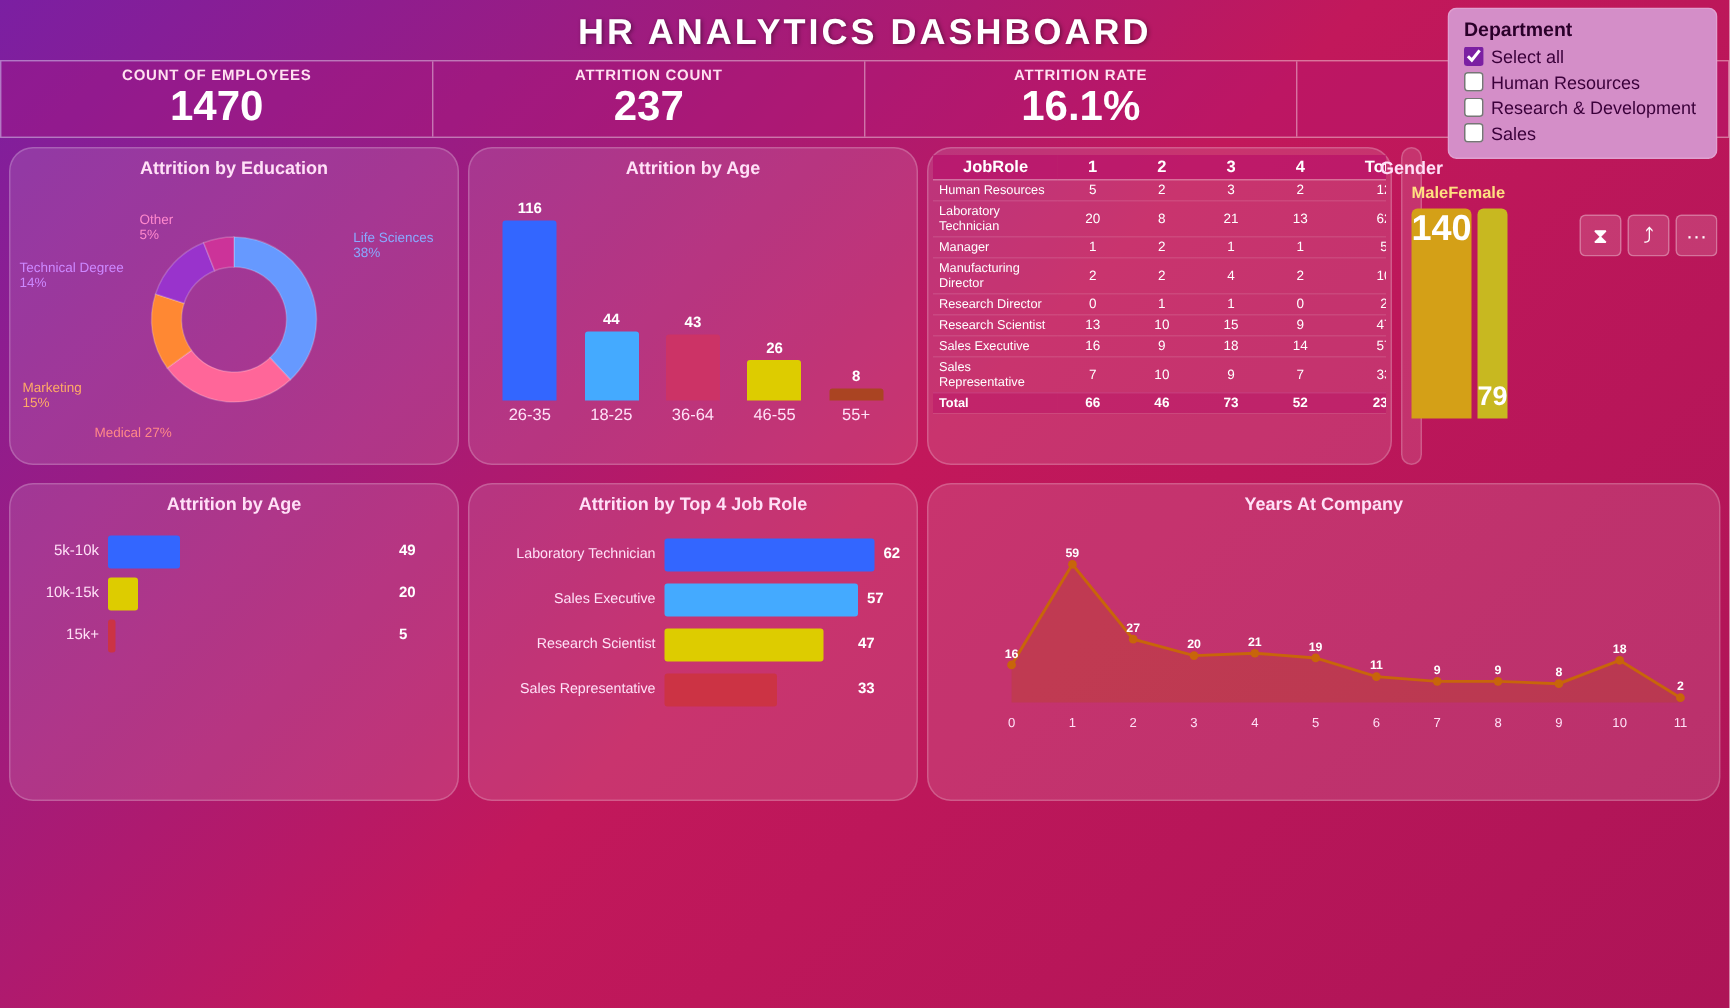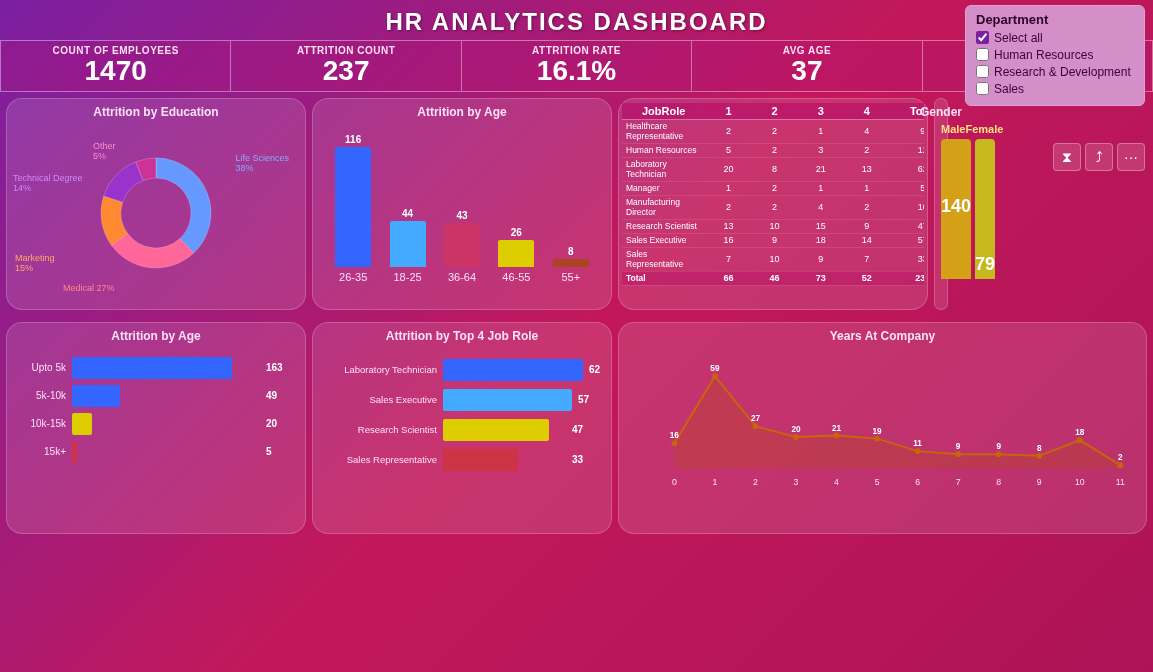--- a/index.html
+++ b/index.html
@@ -180,24 +180,24 @@
       display: flex;
       width: 100%;
       height: 140px;
       gap: 4px;
       margin-top: 4px;
     }
     .gender-bar-male {
       background: #d4a017;
       flex: 140;
       display: flex;
-      align-items: center;
+      align-items: flex-start;
       justify-content: center;
       padding-bottom: 4px;
-      font-size: 18px;
+      font-size: 24px;
       font-weight: bold;
       color: white;
       border-radius: 4px 4px 0 0;
     }
     .gender-bar-female {
       background: #c8b820;
       flex: 79;
       display: flex;
       align-items: flex-end;
       justify-content: center;
@@ -300,24 +300,20 @@
       <div class="kpi-label">Count of Employees</div>
       <div class="kpi-value">1470</div>
     </div>
     <div class="kpi-card">
       <div class="kpi-label">Attrition Count</div>
       <div class="kpi-value">237</div>
     </div>
     <div class="kpi-card">
       <div class="kpi-label">Attrition Rate</div>
       <div class="kpi-value">16.1%</div>
-    </div>
-    <div class="kpi-card">
-      <div class="kpi-label">Avg Age</div>
-      <div class="kpi-value">37</div>
     </div>
     <div class="kpi-card">
       <div class="kpi-label">Avg Years</div>
       <div class="kpi-value">7.0</div>
     </div>
   </div>
 
 <div class="main-content">
 
   <div class="card">
@@ -380,28 +376,20 @@
             <th>JobRole</th>
             <th>1</th>
             <th>2</th>
             <th>3</th>
             <th>4</th>
             <th>Total</th>
           </tr>
         </thead>
         <tbody id="jobrole-tbody">
             <tr>
-              <td>Healthcare Representative</td>
-              <td>2</td>
-              <td>2</td>
-              <td>1</td>
-              <td>4</td>
-              <td>9</td>
-            </tr>
-            <tr>
               <td>Human Resources</td>
               <td>5</td>
               <td>2</td>
               <td>3</td>
               <td>2</td>
               <td>12</td>
             </tr>
             <tr>
               <td>Laboratory Technician</td>
               <td>20</td>
@@ -418,20 +406,28 @@
               <td>1</td>
               <td>5</td>
             </tr>
             <tr>
               <td>Manufacturing Director</td>
               <td>2</td>
               <td>2</td>
               <td>4</td>
               <td>2</td>
               <td>10</td>
+            </tr>
+            <tr>
+              <td>Research Director</td>
+              <td>0</td>
+              <td>1</td>
+              <td>1</td>
+              <td>0</td>
+              <td>2</td>
             </tr>
             <tr>
               <td>Research Scientist</td>
               <td>13</td>
               <td>10</td>
               <td>15</td>
               <td>9</td>
               <td>47</td>
             </tr>
             <tr>
@@ -479,27 +475,20 @@
     </div>
   </div>
 
 </div>
 
 <div class="bottom-row">
 
   <div class="card">
     <div class="card-title">Attrition by Age</div>
     <div class="h-bar-container" id="salary-bar-chart">
-        <div class="h-bar-row">
-      <div class="h-bar-label">Upto 5k</div>
-      <div class="h-bar-track">
-        <div class="h-bar-fill" style="width:160px;background:#3366ff;"></div>
-      </div>
-      <div class="h-bar-count">163</div>
-    </div>
         <div class="h-bar-row">
       <div class="h-bar-label">5k-10k</div>
       <div class="h-bar-track">
         <div class="h-bar-fill" style="width:48px;background:#3366ff;"></div>
       </div>
       <div class="h-bar-count">49</div>
     </div>
         <div class="h-bar-row">
       <div class="h-bar-label">10k-15k</div>
       <div class="h-bar-track">

